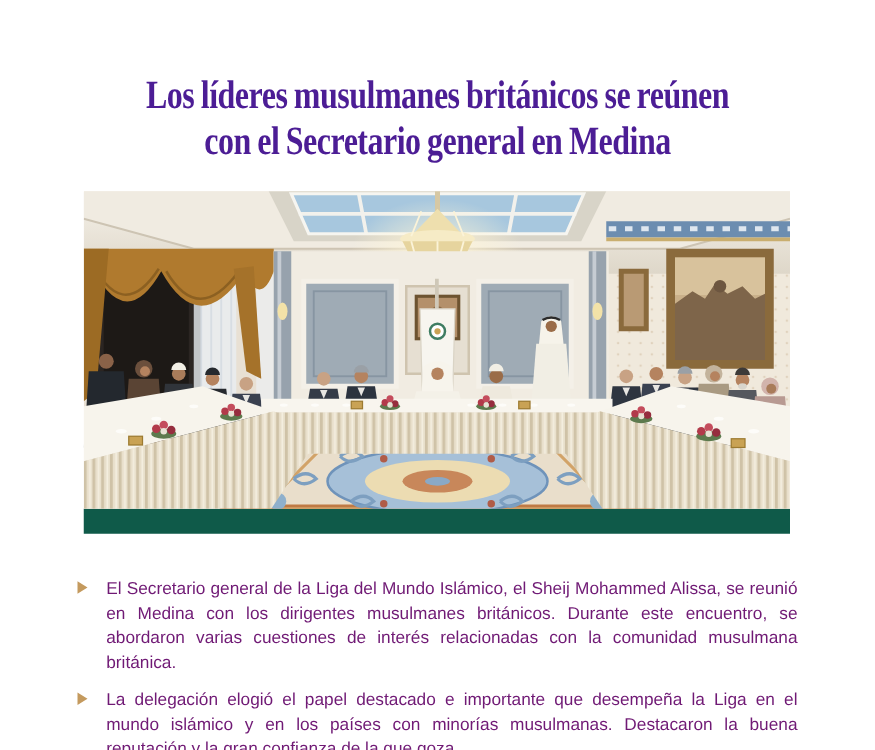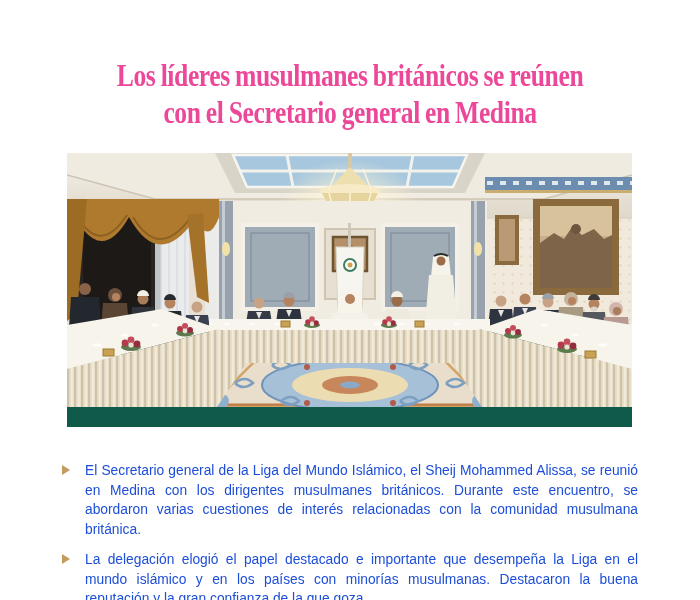--- a/index.html
+++ b/index.html
@@ -3,21 +3,21 @@
 <meta charset="utf-8">
 <style>
   html,body{margin:0;padding:0;background:#ffffff;}
   .page{
     position:relative;width:700px;height:600px;background:#ffffff;overflow:hidden;
     font-family:"Liberation Sans",sans-serif;
   }
   .headline{
     margin:57px 20px 0;text-align:center;
     font-family:"Liberation Serif",serif;font-weight:700;
-    font-size:32px;line-height:37px;color:#ec4899;
+    font-size:32px;line-height:37px;color:#4c1d95;
     letter-spacing:-0.5px;word-spacing:-1px;
   }
   .headline .hl-line{display:block;transform:scaleX(.8);transform-origin:50% 50%;white-space:nowrap;}
   .photo-wrap{
     position:absolute;left:67px;top:153px;width:565px;margin:0;padding:0;
     font-size:0;line-height:0;
   }
   .photo-wrap svg{display:block;}
   .photo-bar{width:565px;height:20px;background:#0f5a49;}
   .bullets{
@@ -26,21 +26,21 @@
   }
   .bullet{display:flex;margin:0 0 11px 0;}
   .bullet .marker{
     flex:0 0 auto;width:0;height:0;margin:4px 15px 0 0;
     border-left:8px solid #c49a5e;
     border-top:5px solid transparent;
     border-bottom:5px solid transparent;
   }
   .bullet p{
     flex:1 1 auto;margin:0;text-align:justify;
-    font-size:13.8px;line-height:19.5px;color:#1d4ed8;
+    font-size:13.8px;line-height:19.5px;color:#701a75;
   }
 </style>
 </head>
 <body>
 
 <div class="page">
 
   <h1 class="headline">
     <span class="hl-line">Los líderes musulmanes británicos se reúnen</span>
     <span class="hl-line">con el Secretario general en Medina</span>

